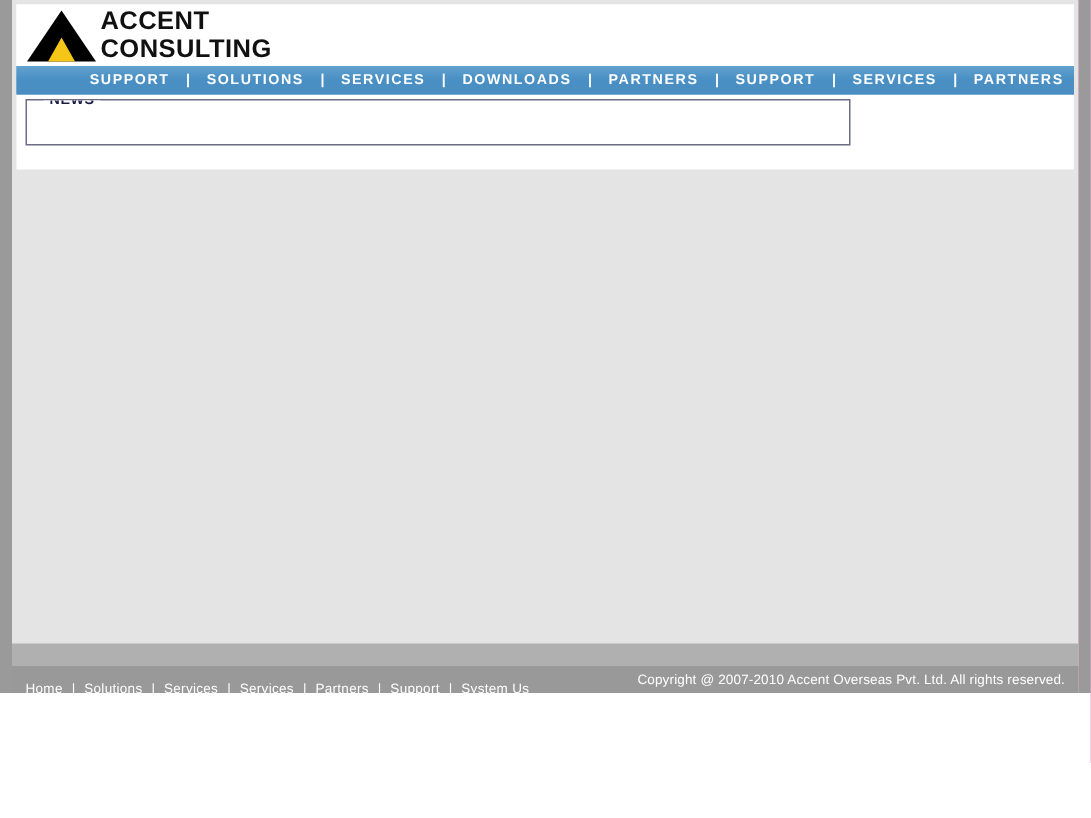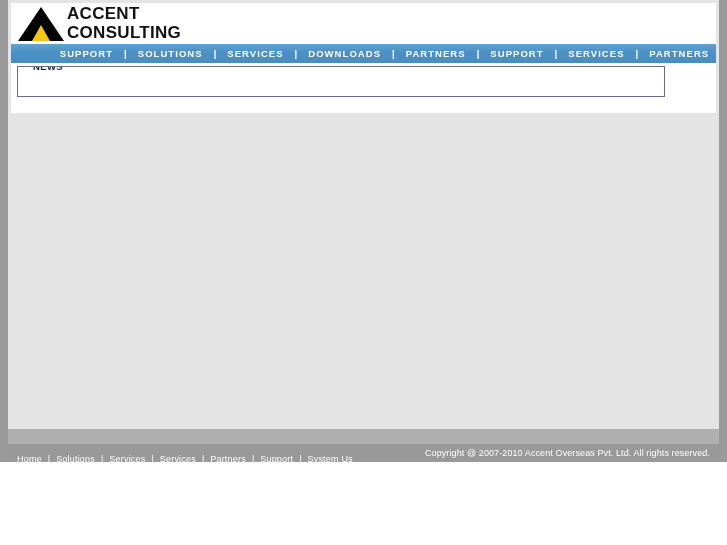--- a/index.html
+++ b/index.html
@@ -129,21 +129,21 @@
     font-weight: bold;
     padding: 0 11px;
     line-height: 19px;
   }
 
   
   #news-fieldset {
     position: absolute;
     left: 6px;
     top: 63px;
-    width: 648px;
+    width: 550px;
     height: 31px;
     border: 1px solid #6b6b86;
     box-sizing: border-box;
     background: #ffffff;
     overflow: hidden;
   }
   #news-legend {
     position: absolute;
     left: 11px;
     top: -6px;

